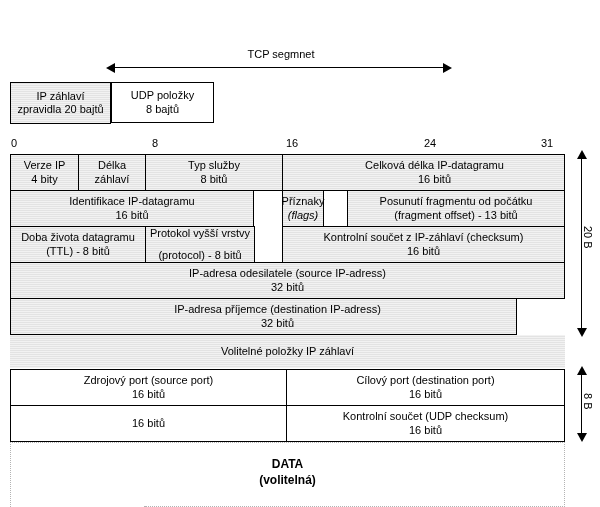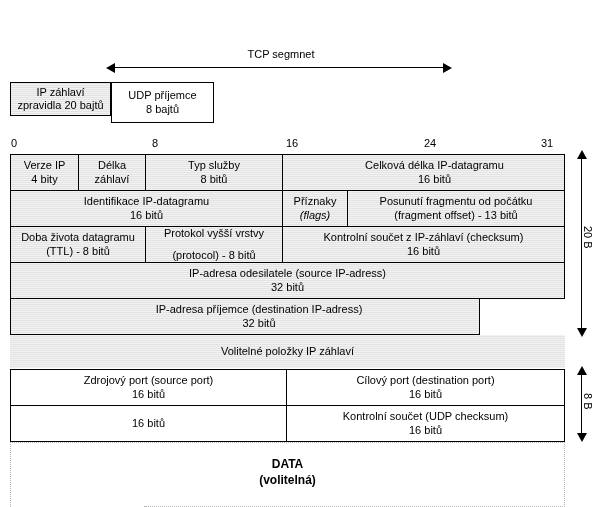--- a/index.html
+++ b/index.html
@@ -94,27 +94,27 @@
 <div class="stage">
 
   <div class="arrow-label" style="left:112px; top:4px; width:338px;">TCP segmnet</div>
 
   <div>
     <div class="hline" style="left:114px; top:23px; width:334px;"></div>
     <div class="cap cap-l" style="left:106px; top:18.5px;"></div>
     <div class="cap cap-r" style="left:443px; top:18.5px;"></div>
   </div>
 
-  <div class="abs bd shaded cell" style="left:10px; top:38px; width:101px; height:34px;">
+  <div class="abs bd shaded cell" style="left:10px; top:38px; width:101px; height:42px;">
     <span class="l1">IP záhlaví</span>
     <span class="l2">zpravidla 20 bajtů</span>
   </div>
 
   <div class="abs bd white cell" style="left:111px; top:38px; width:103px; height:41px;">
-    <span class="l1">UDP příjemce</span>
+    <span class="l1">UDP položky</span>
     <span class="l2">8 bajtů</span>
   </div>
 
 
   <div>
     <div class="tick" style="left:14px; top:93px;">0</div>
     <div class="tick" style="left:155px; top:93px;">8</div>
     <div class="tick" style="left:292px; top:93px;">16</div>
     <div class="tick" style="left:430px; top:93px;">24</div>
     <div class="tick" style="left:547px; top:93px;">31</div>
@@ -133,55 +133,55 @@
       <span>Typ služby</span>
       <span>8 bitů</span>
     </div>
     <div class="abs bd shaded cell" style="left:282px; top:110px; width:283px; height:37px;padding-left:22px;">
       <span>Celková délka IP-datagramu</span>
       <span>16 bitů</span>
     </div>
   </div>
 
   <div>
-    <div class="abs bd shaded cell" style="left:10px; top:146px; width:273px; height:37px;">
+    <div class="abs bd shaded cell" style="left:10px; top:146px; width:244px; height:37px;">
       <span>Identifikace IP-datagramu</span>
       <span>16 bitů</span>
     </div>
-    <div class="abs bd shaded cell" style="left:282px; top:146px; width:66px; height:37px;justify-content:center;">
+    <div class="abs bd shaded cell" style="left:282px; top:146px; width:42px; height:37px;justify-content:center;">
       <span>Příznaky</span>
       <span class="l2"><i>(flags)</i></span>
     </div>
     <div class="abs bd shaded cell" style="left:347px; top:146px; width:218px; height:37px;">
       <span>Posunutí fragmentu od počátku</span>
       <span>(fragment offset) - 13 bitů</span>
     </div>
   </div>
 
   <div>
     <div class="abs bd shaded cell" style="left:10px; top:182px; width:136px; height:37px;">
       <span>Doba života datagramu</span>
       <span>(TTL) - 8 bitů</span>
     </div>
-    <div class="abs bd shaded cell" style="left:145px; top:182px; width:138px; height:37px;gap:8px;">
+    <div class="abs bd shaded cell" style="left:145px; top:182px; width:110px; height:37px;gap:8px;">
       <span>Protokol vyšší vrstvy</span>
       <span>(protocol) - 8 bitů</span>
     </div>
     <div class="abs bd shaded cell" style="left:282px; top:182px; width:283px; height:37px;">
       <span>Kontrolní součet z IP-záhlaví (checksum)</span>
       <span>16 bitů</span>
     </div>
   </div>
 
   <div class="abs bd shaded cell" style="left:10px; top:218px; width:555px; height:37px;">
     <span>IP-adresa odesilatele (source IP-adress)</span>
     <span>32 bitů</span>
   </div>
 
-  <div class="abs bd shaded cell" style="left:10px; top:254px; width:470px; height:37px;padding-left:28px;">
+  <div class="abs bd shaded cell" style="left:10px; top:254px; width:507px; height:37px;padding-left:28px;">
     <span>IP-adresa příjemce (destination IP-adress)</span>
     <span>32 bitů</span>
   </div>
 
   <div class="abs shaded cell" style="left:10px; top:291px; width:555px; height:33px;">
     <span>Volitelné položky IP záhlaví</span>
   </div>
 
   <div>
     <div class="abs bd white cell" style="left:10px; top:325px; width:277px; height:37px;">

